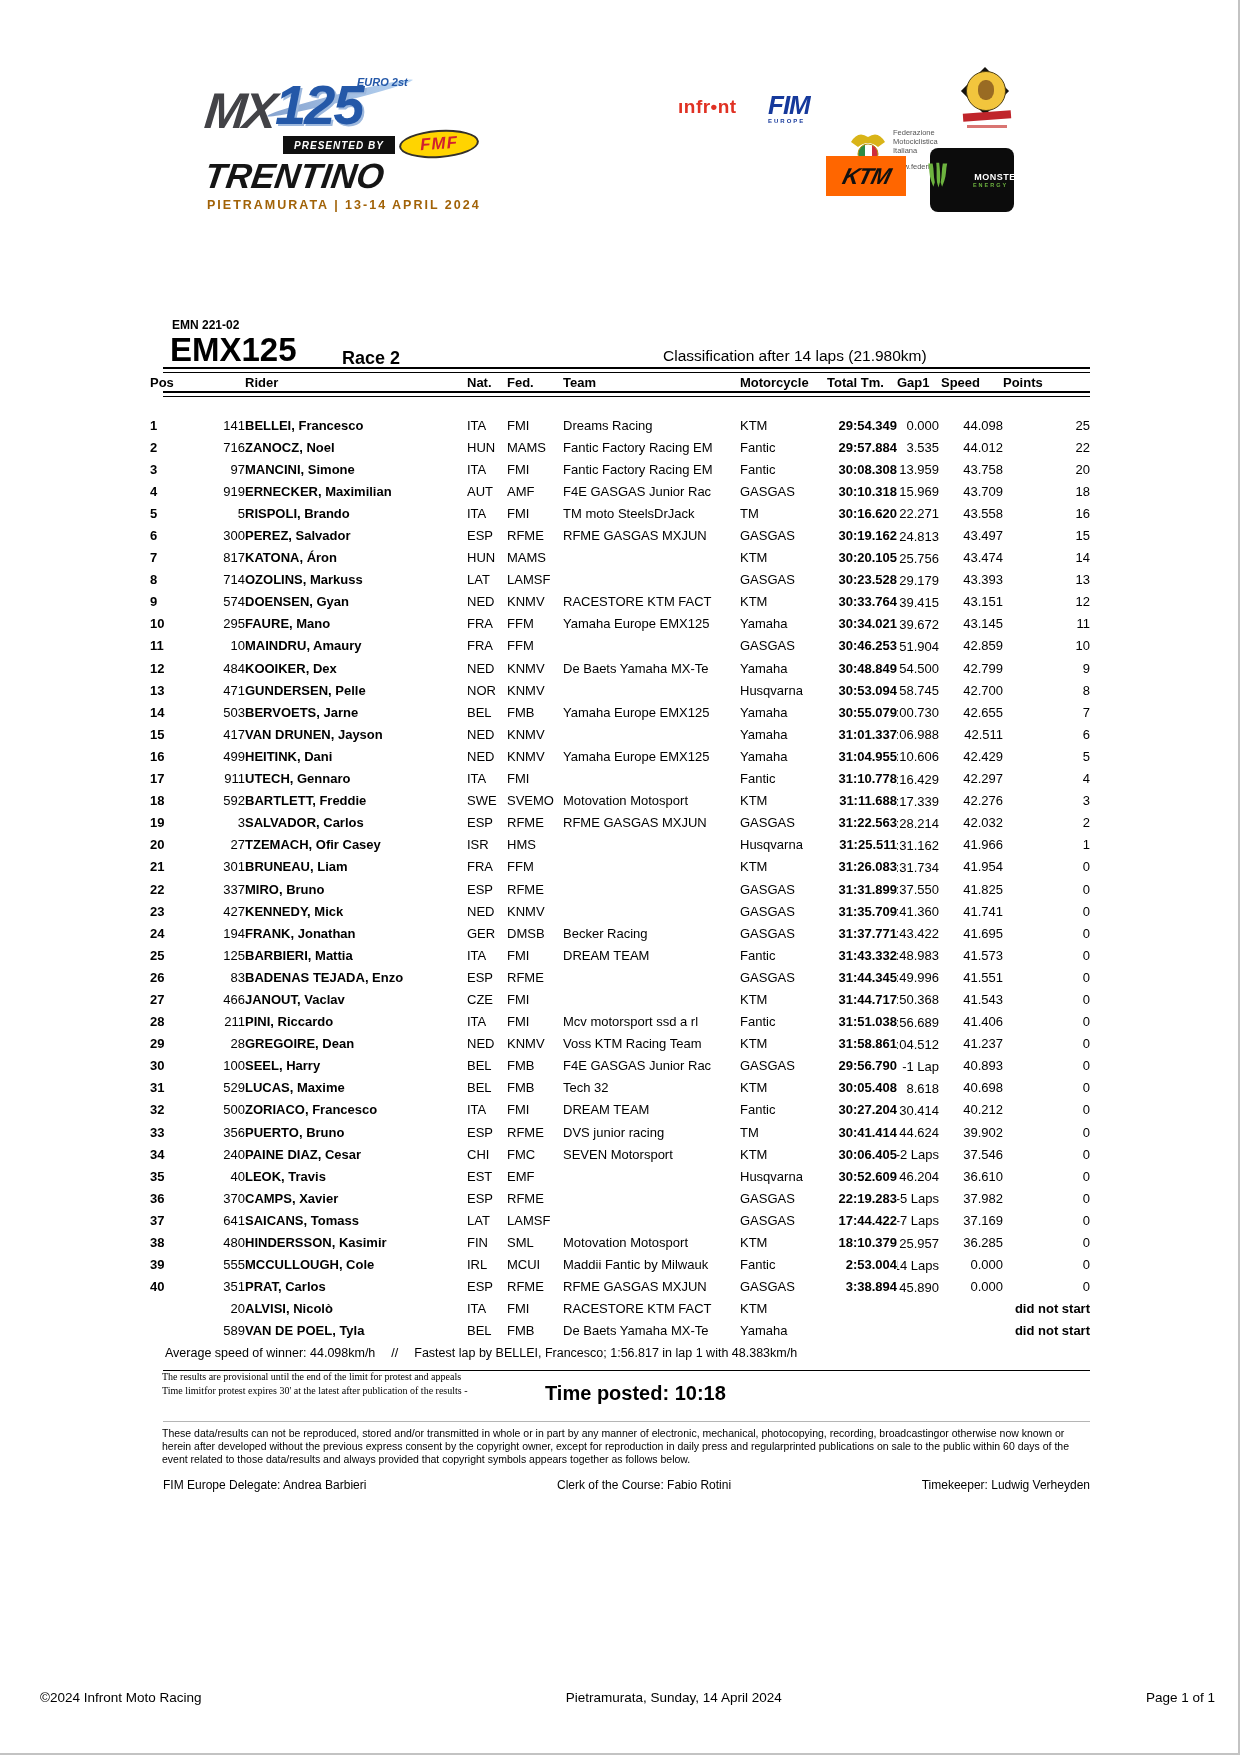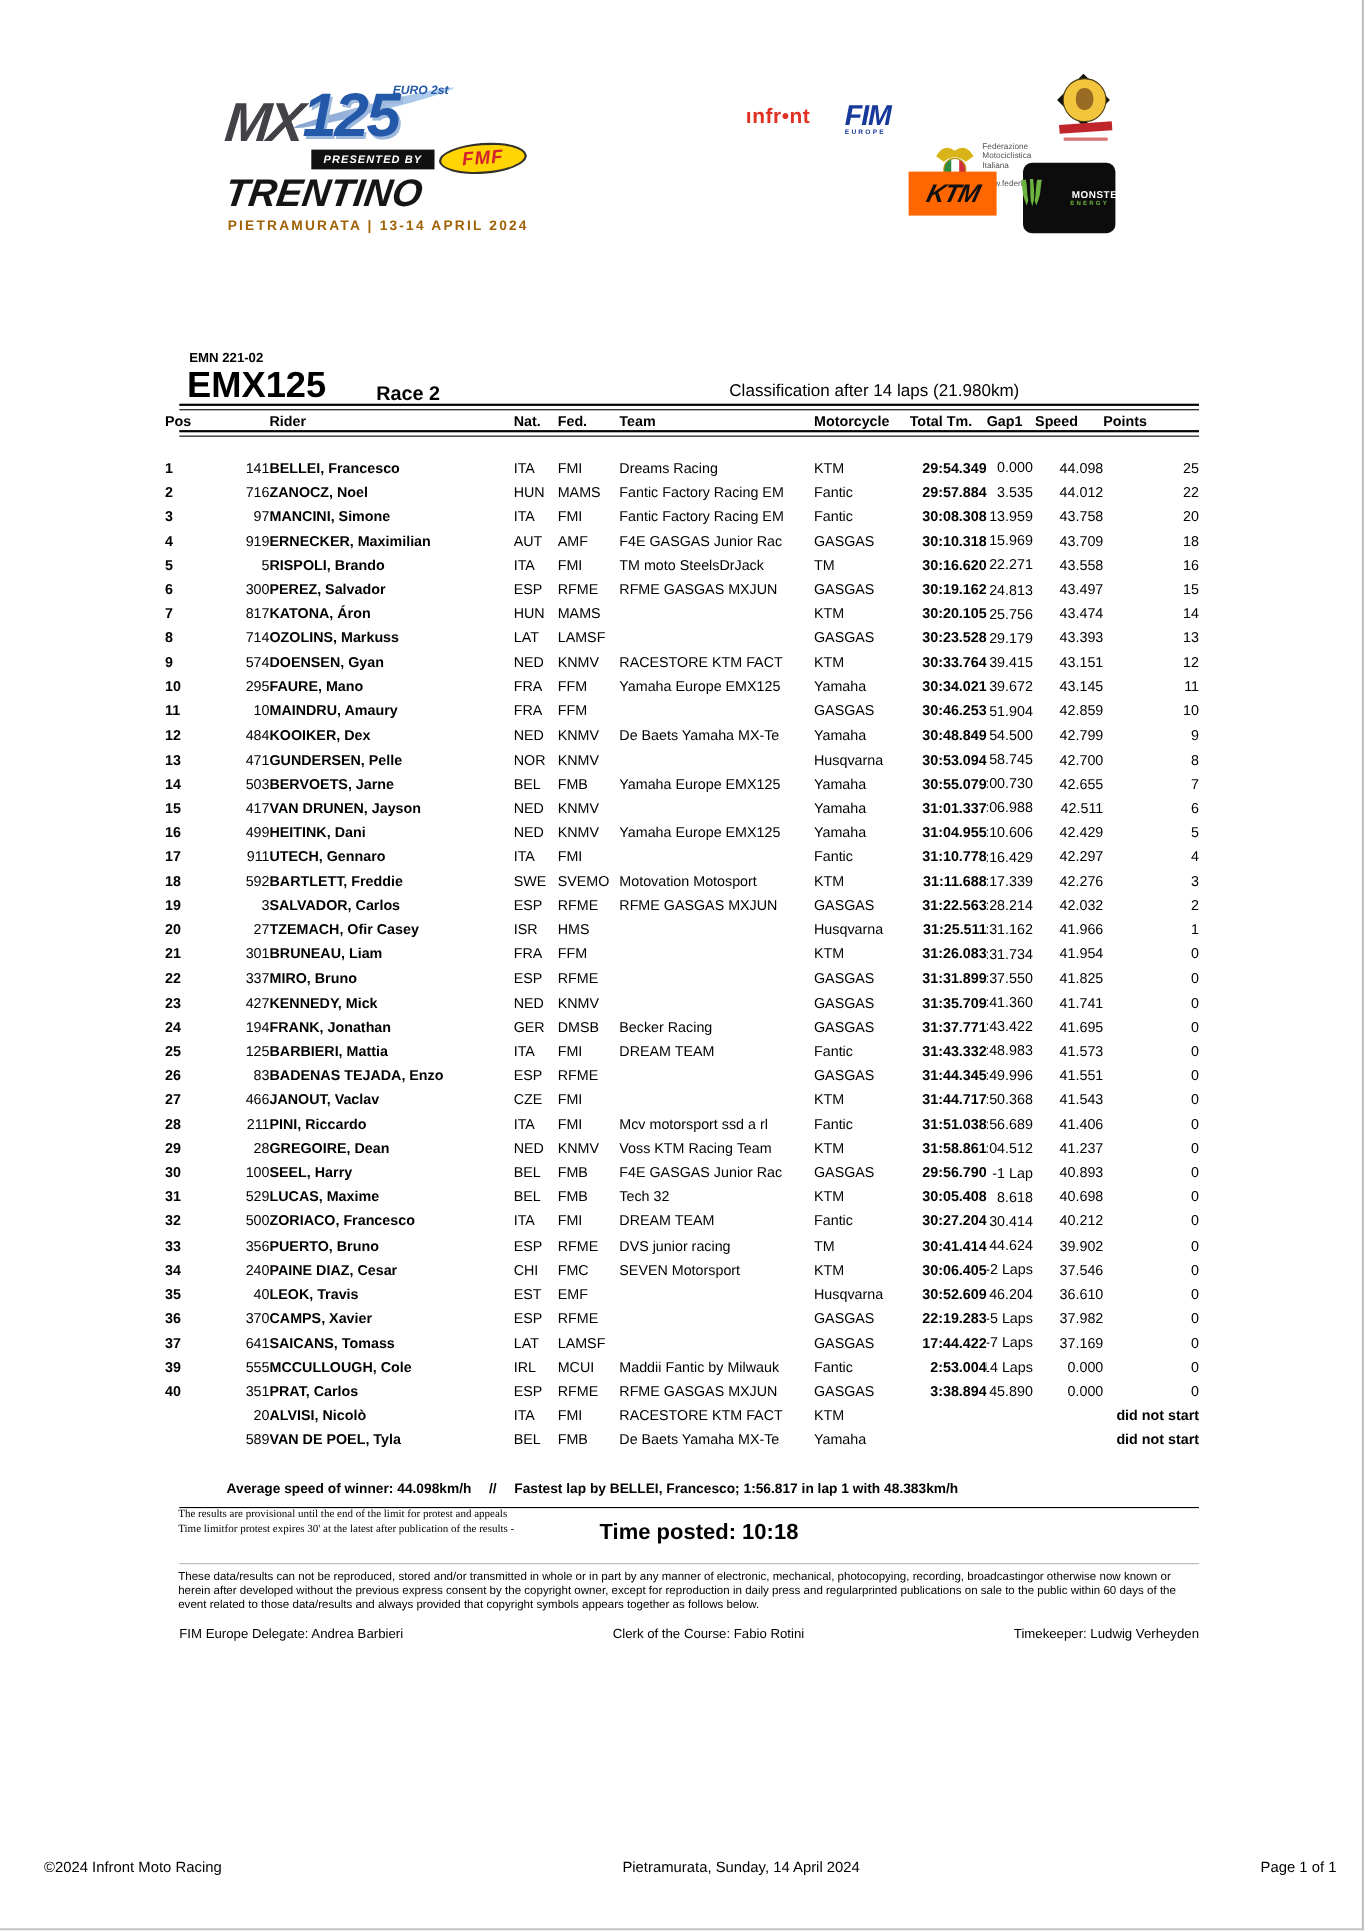--- a/index.html
+++ b/index.html
@@ -64,21 +64,21 @@
   .c-total{text-align:right;font-weight:700;}
   .c-gap{position:relative;}
   .c-gap .gv{position:absolute;right:2px;top:50%;transform:translateY(-50%);white-space:nowrap;}
   .c-speed{text-align:right;padding-right:4px;}
   .c-points{text-align:right;padding-right:38px;}
   th.c-total{font-weight:700;}
   th.c-gap{text-align:right;padding-right:2px;}
   td.dns-note{font-weight:700;text-align:right;padding-right:20px;}
 
   
-  .summary{position:absolute;left:165px;top:1346px;font-size:12.5px;font-weight:700;margin-left:41px;}
+  .summary{position:absolute;left:165px;top:1346px;font-size:12.5px;font-weight:400;}
   .summary .sep{margin:0 16px;}
   .provisional{position:absolute;left:162px;top:1370px;font-size:10px;line-height:14px;font-family:Liberation Serif, serif;}
   .time-posted{position:absolute;left:545px;top:1382px;font-size:20px;font-weight:700;}
   .disclaimer{position:absolute;left:162px;top:1427px;width:933px;font-size:10.5px;line-height:13px;color:#000;}
   .officials{position:absolute;left:163px;top:1478px;width:927px;display:flex;justify-content:space-between;font-size:12px;}
   .page-footer{position:absolute;left:40px;top:1690px;width:1175px;display:flex;justify-content:space-between;font-size:13.5px;}
 </style>
 </head>
 <body>
 
@@ -740,20 +740,35 @@
       <td class="c-team"></td>
       <td class="c-moto">GASGAS</td>
       <td class="c-total">17:44.422</td>
       <td class="c-gap">
             <span class="gv">-7 Laps</span>
           </td>
       <td class="c-speed">37.169</td>
       <td class="c-points">0</td>
     </tr>
         <tr>
+      <td class="c-pos">38</td>
+      <td class="c-num">480</td>
+      <td class="c-name">HINDERSSON, Kasimir</td>
+      <td class="c-nat">FIN</td>
+      <td class="c-fed">SML</td>
+      <td class="c-team">Motovation Motosport</td>
+      <td class="c-moto">KTM</td>
+      <td class="c-total">18:10.379</td>
+      <td class="c-gap">
+            <span class="gv">25.957</span>
+          </td>
+      <td class="c-speed">36.285</td>
+      <td class="c-points">0</td>
+    </tr>
+        <tr>
       <td class="c-pos">39</td>
       <td class="c-num">555</td>
       <td class="c-name">MCCULLOUGH, Cole</td>
       <td class="c-nat">IRL</td>
       <td class="c-fed">MCUI</td>
       <td class="c-team">Maddii Fantic by Milwauk</td>
       <td class="c-moto">Fantic</td>
       <td class="c-total">2:53.004</td>
       <td class="c-gap">
             <span class="gv">-14 Laps</span>

